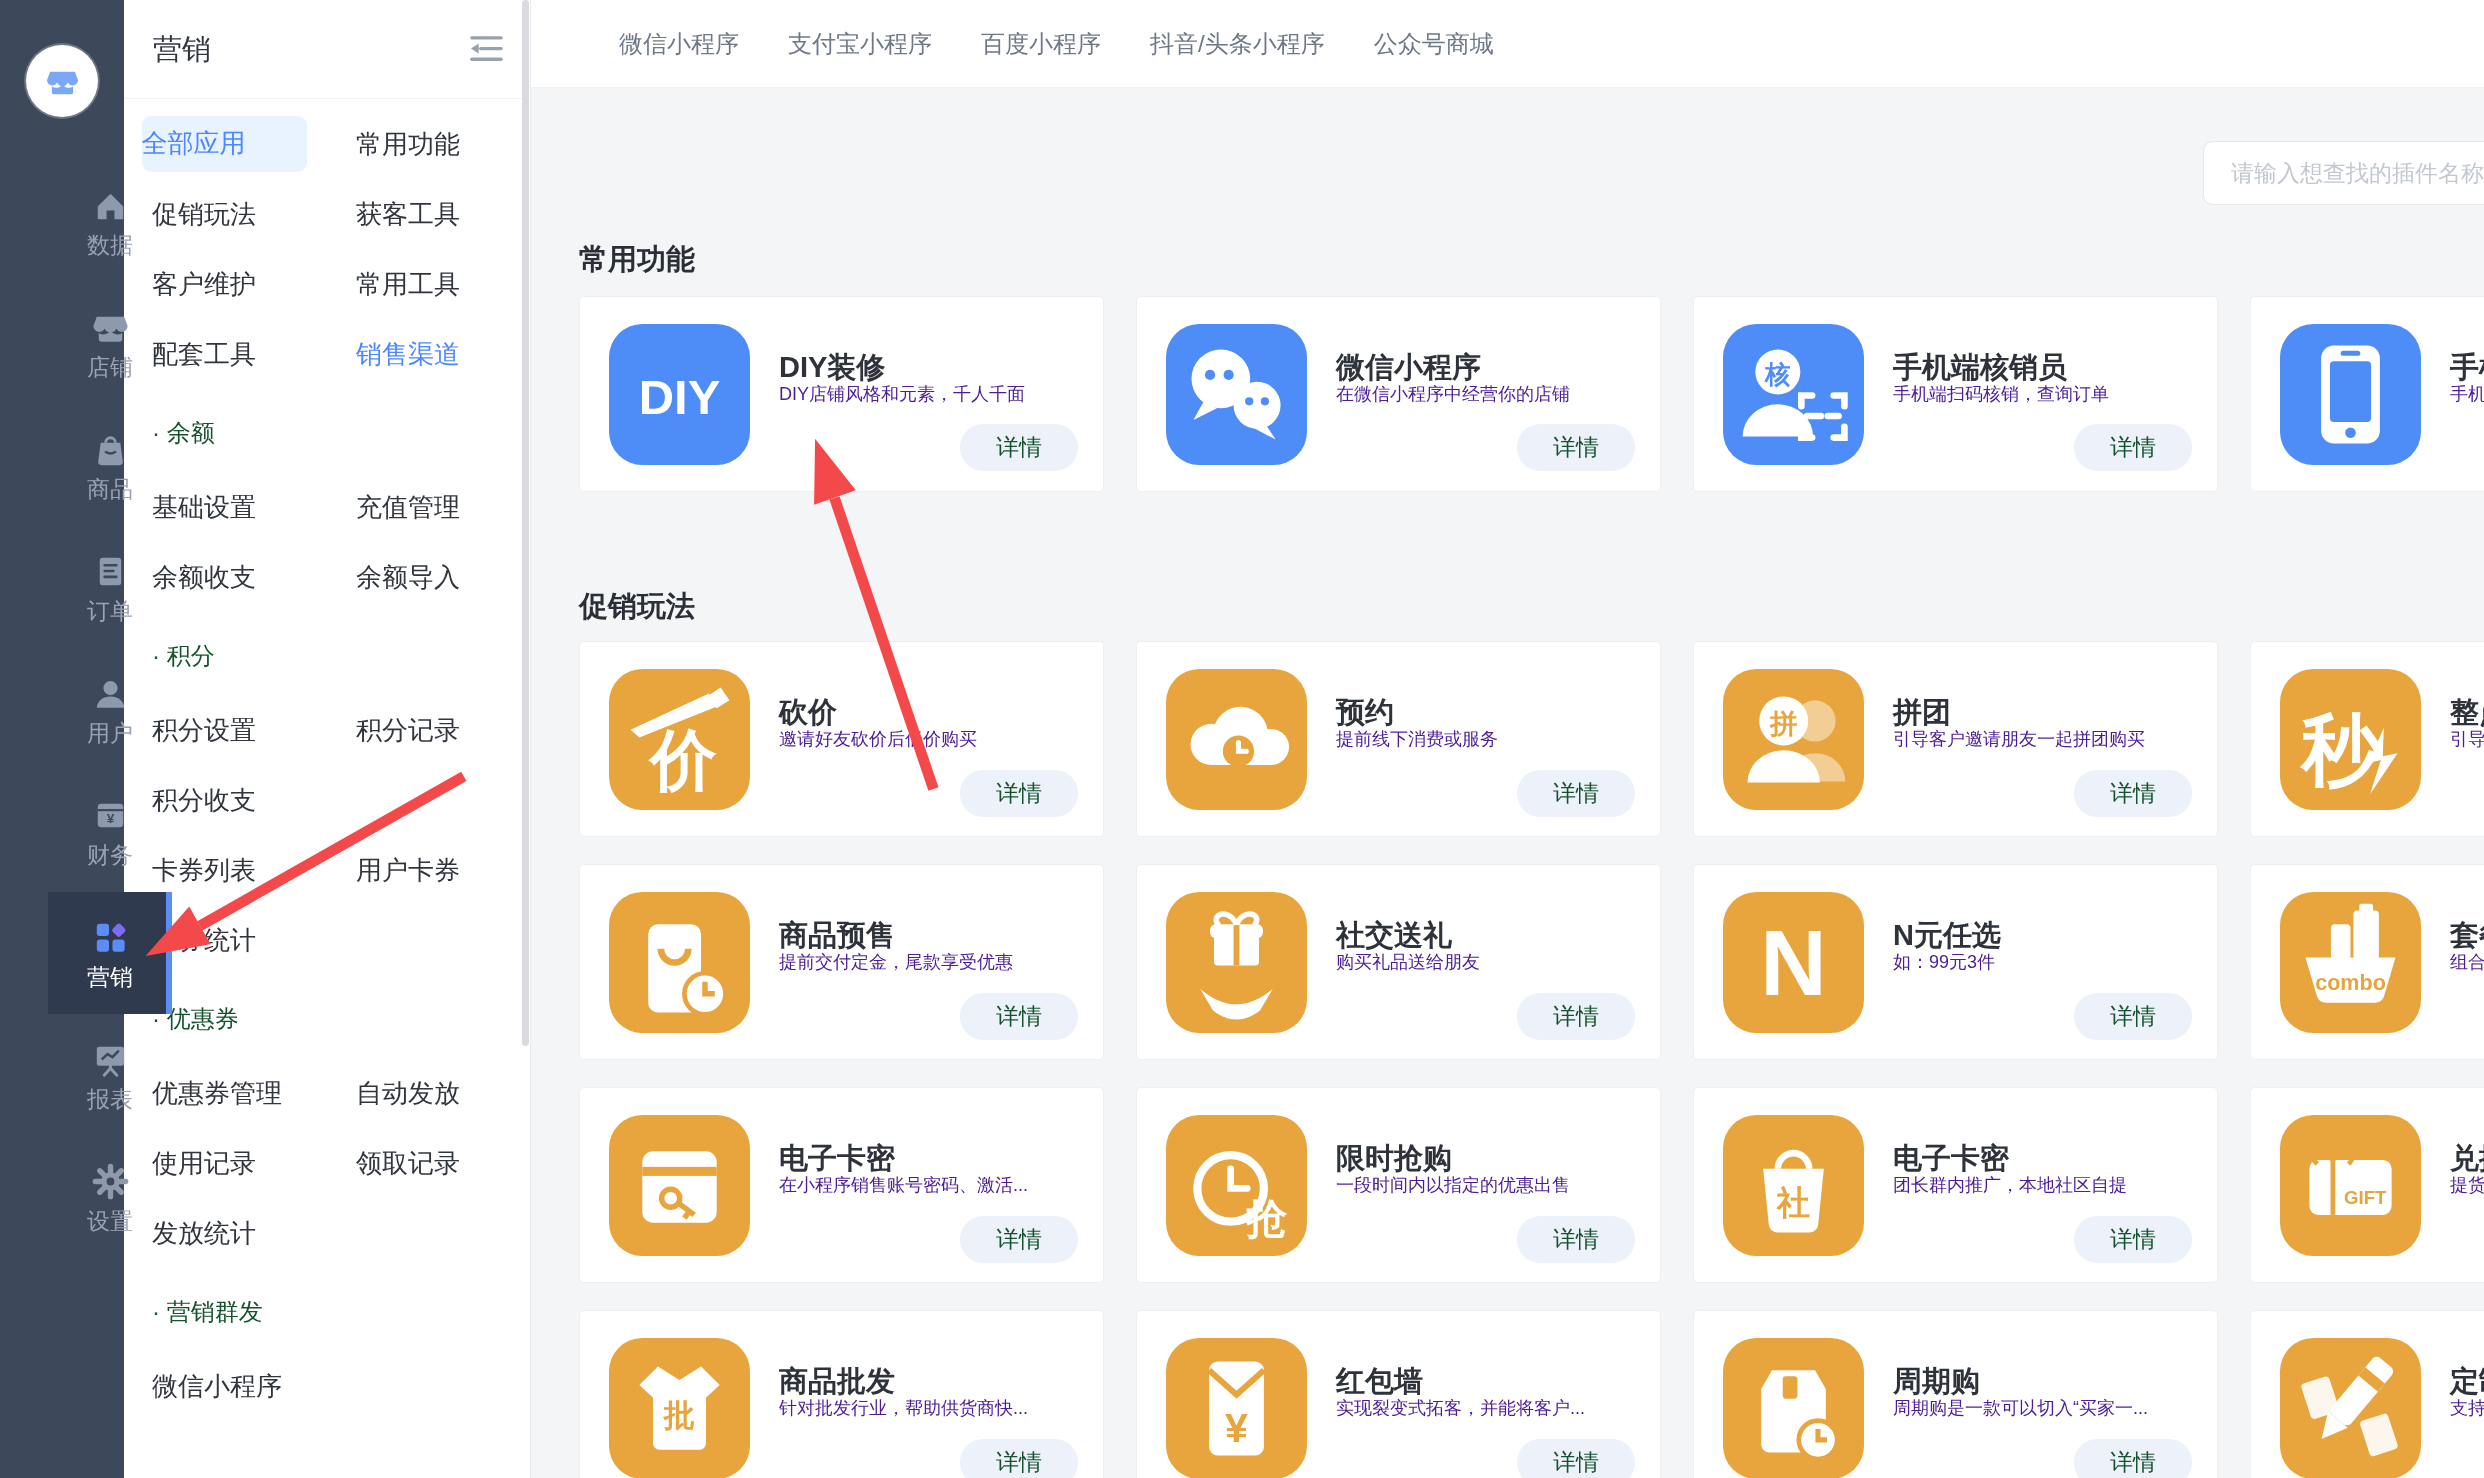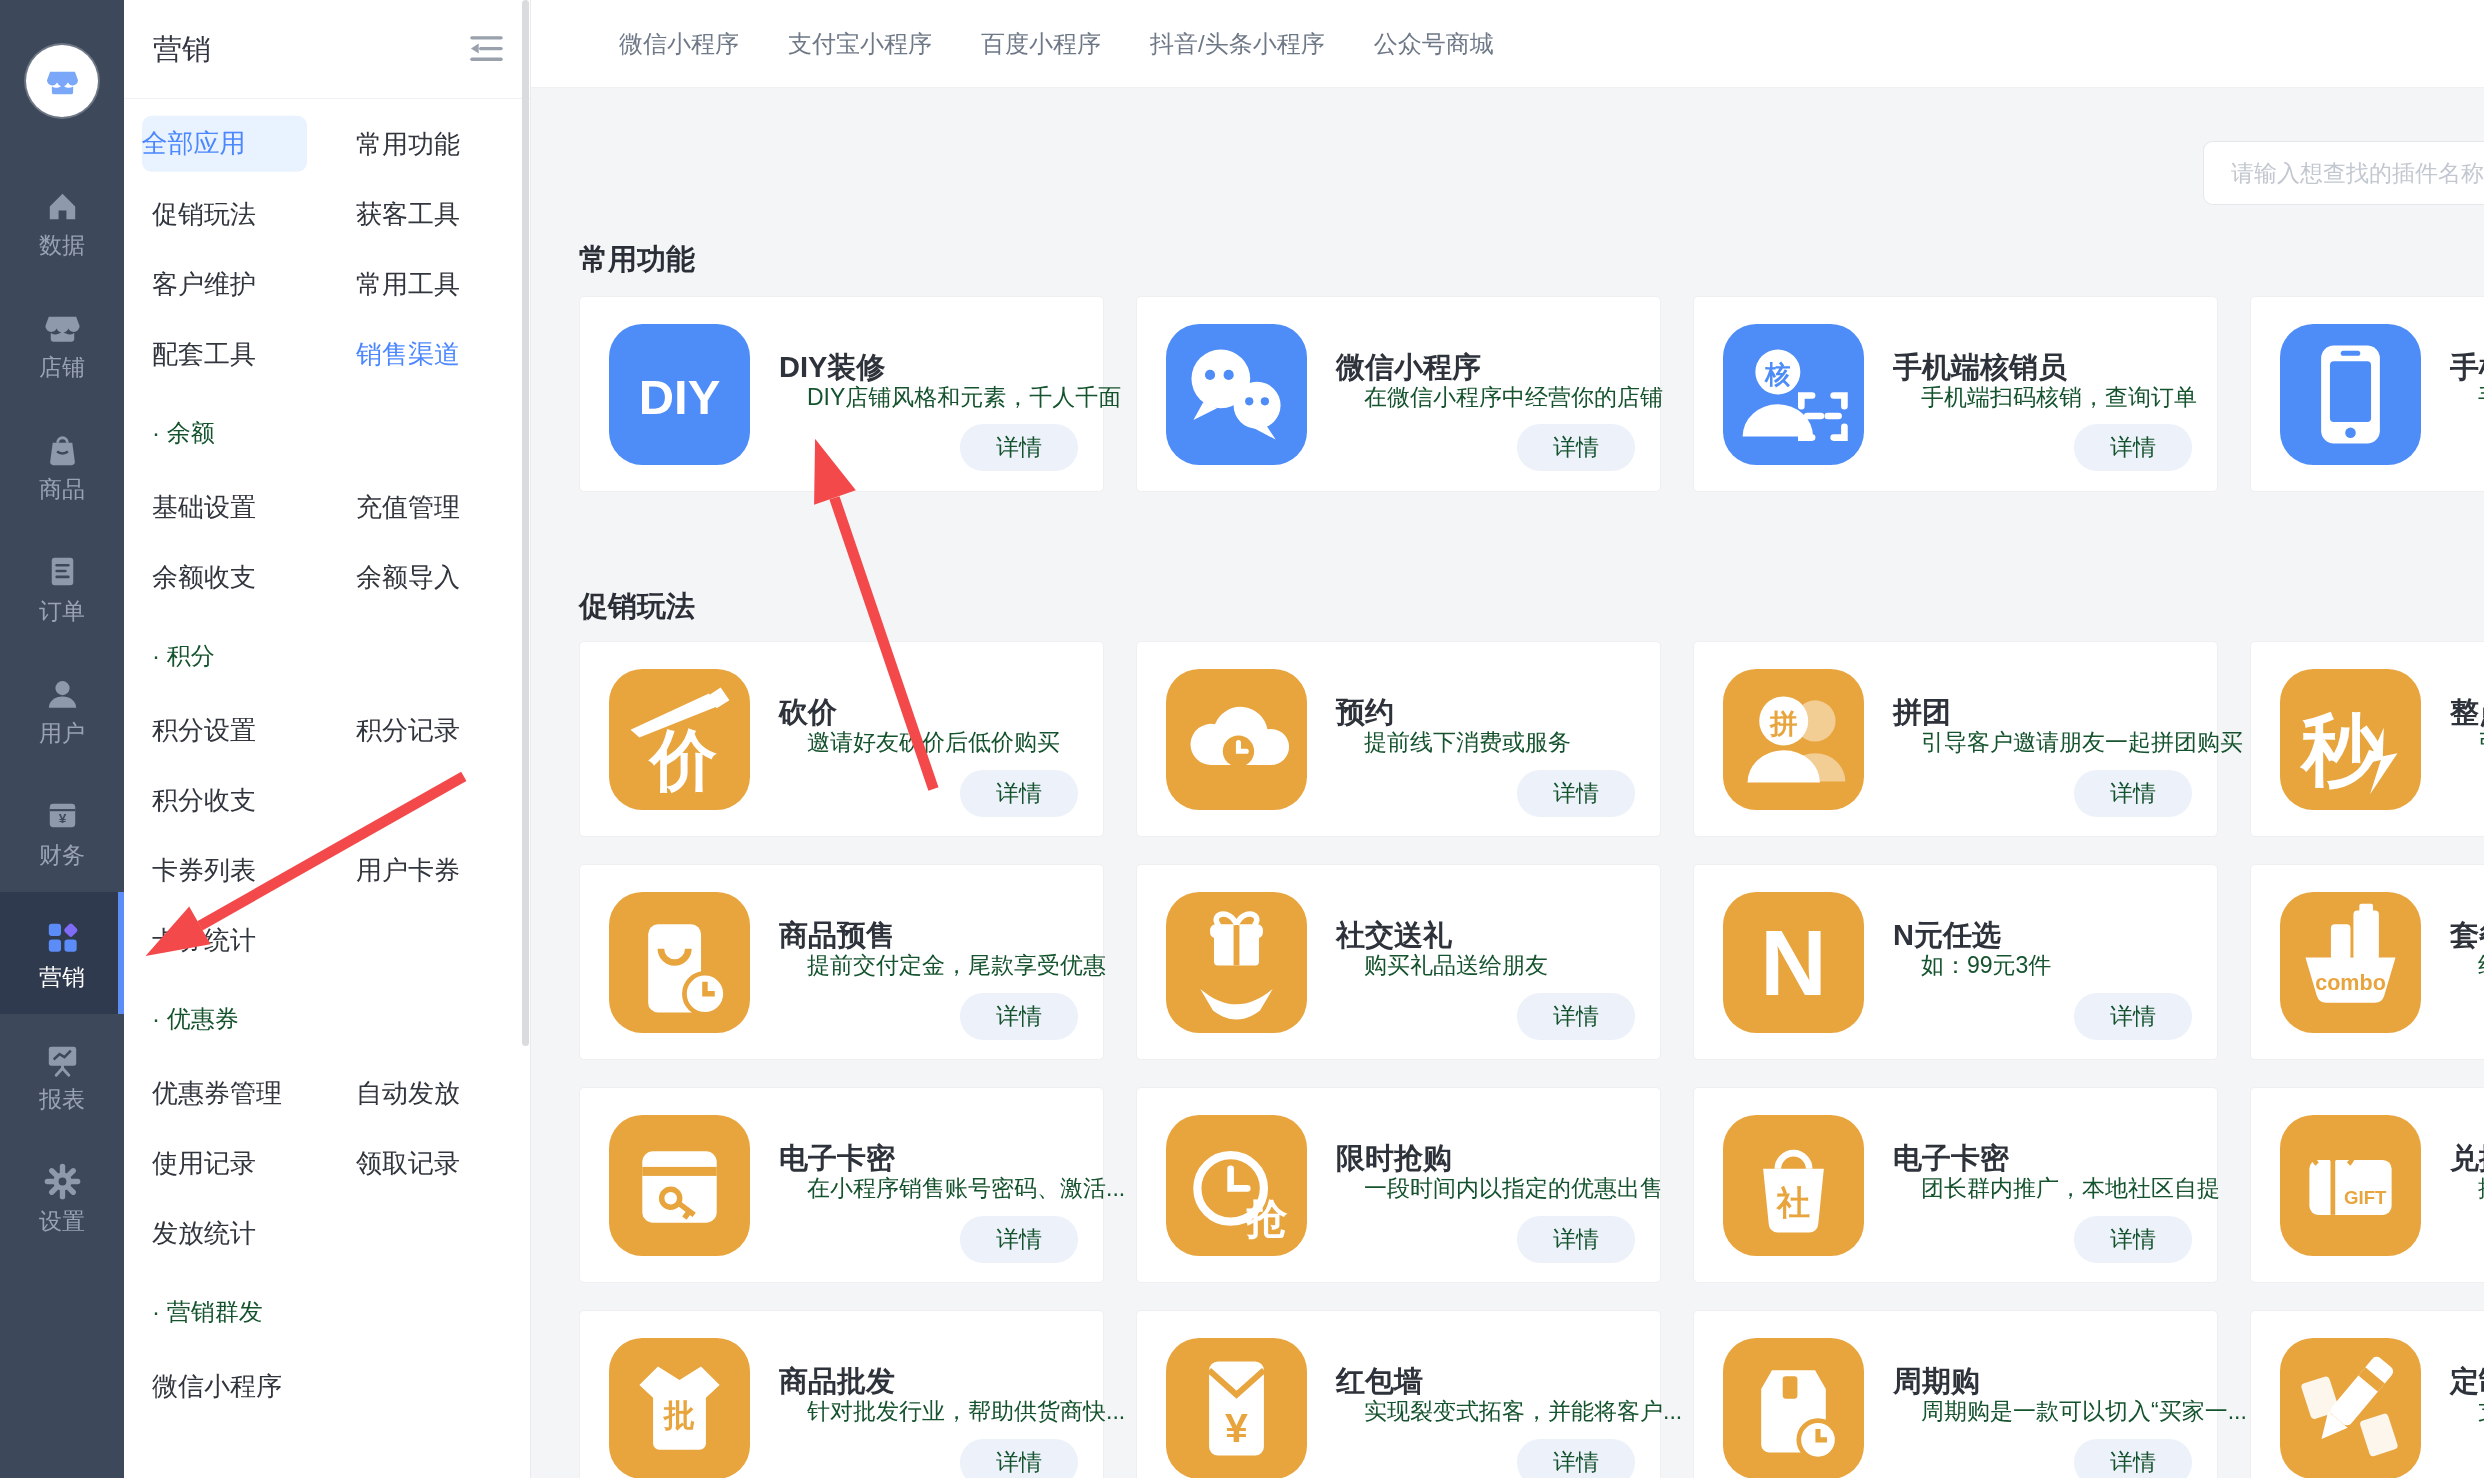--- a/index.html
+++ b/index.html
@@ -9,21 +9,21 @@
     background:#F4F5F7;
     -webkit-font-smoothing:antialiased;
   }
   #app{position:relative;width:2484px;height:1479px;overflow:hidden;background:#F4F5F7;}
 
   
   .dark-sidebar{position:absolute;left:0;top:0;width:124px;height:1479px;background:#3D495B;z-index:5;}
   .logo{position:absolute;left:26px;top:45px;width:72px;height:72px;border-radius:50%;
         background:#fff;display:flex;align-items:center;justify-content:center;box-shadow:0 0 0 1.9px rgba(255,255,255,.25);}
   .logo svg{width:39px;height:39px;}
-  .primary-nav{position:absolute;top:160px;left:0;width:124px;}
+  .primary-nav{position:absolute;top:160px;left:0;width:124px;padding-left:48px;}
   .nav-item{position:relative;height:122px;display:flex;flex-direction:column;align-items:center;justify-content:center;cursor:pointer;}
   .nav-item .nav-ic{width:43px;height:43px;display:block;}
   .nav-item .nav-ic svg{width:43px;height:43px;display:block;}
   .nav-item .nav-label{margin-top:5.8px;font-size:23px;color:#99A3B4;line-height:1.1;}
   .nav-item.active{background:#2F3A4F;}
   .nav-item.active .nav-label{color:#FFFFFF;}
   .nav-item.active::after{content:"";position:absolute;right:0;top:0;width:5.8px;height:100%;background:#5C8DF6;}
 
   
   .sub-sidebar{position:absolute;left:124px;top:0;width:406px;height:1479px;background:#fff;
@@ -60,21 +60,21 @@
   .st-first{margin-top:151px;}
   .st-next{margin-top:93px;}
   .card-row{display:flex;gap:32px;padding-left:49px;margin-top:27px;width:2775px;}
   .card-row.first{margin-top:14.6px;}
   .card-row.after-title{margin-top:13.6px;}
   .card{position:relative;width:525px;height:196px;background:#fff;border:1px solid #EFEFF1;
         border-radius:4.9px;box-sizing:border-box;flex:none;cursor:pointer;}
   .appicon{position:absolute;left:29px;top:27px;width:162px;height:141px;display:block;}
   .appicon svg{width:141px;height:141px;display:block;}
   .card-title{position:absolute;left:199px;top:35px;font-size:29px;font-weight:600;color:#2E323A;white-space:nowrap;margin-top:16px;}
-  .card-desc{position:absolute;left:199px;top:85px;font-size:23px;color:#14532d;white-space:nowrap;margin-left:28px;}
+  .card-desc{position:absolute;left:199px;top:85px;font-size:18px;color:#4c1d95;white-space:nowrap;}
   .detail-btn{position:absolute;right:25px;bottom:19.4px;height:47px;padding:0 36px;border-radius:23px;
               background:#EDF1FA;font-size:23px;color:#14532d;display:flex;align-items:center;}
 
   
   .arrows{position:absolute;left:0;top:0;width:2484px;height:1479px;z-index:60;pointer-events:none;}
 </style>
 </head>
 <body>
 
 <div id="app">

